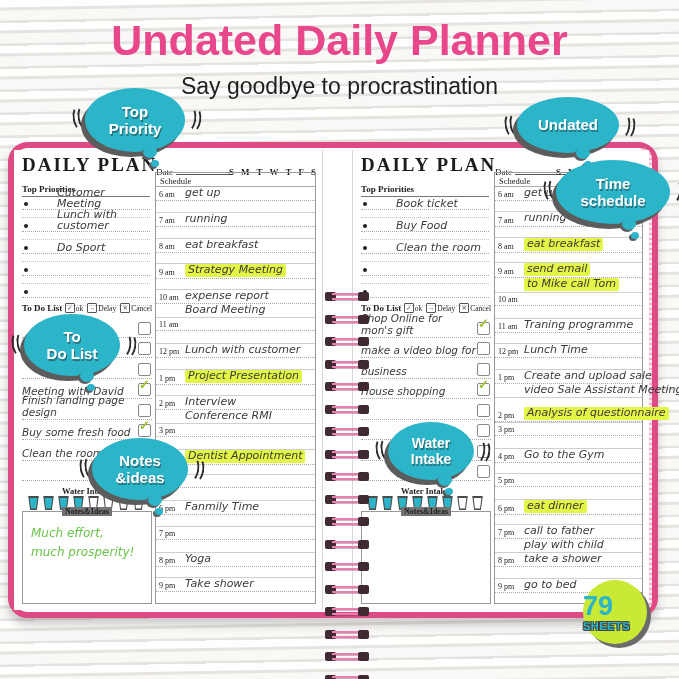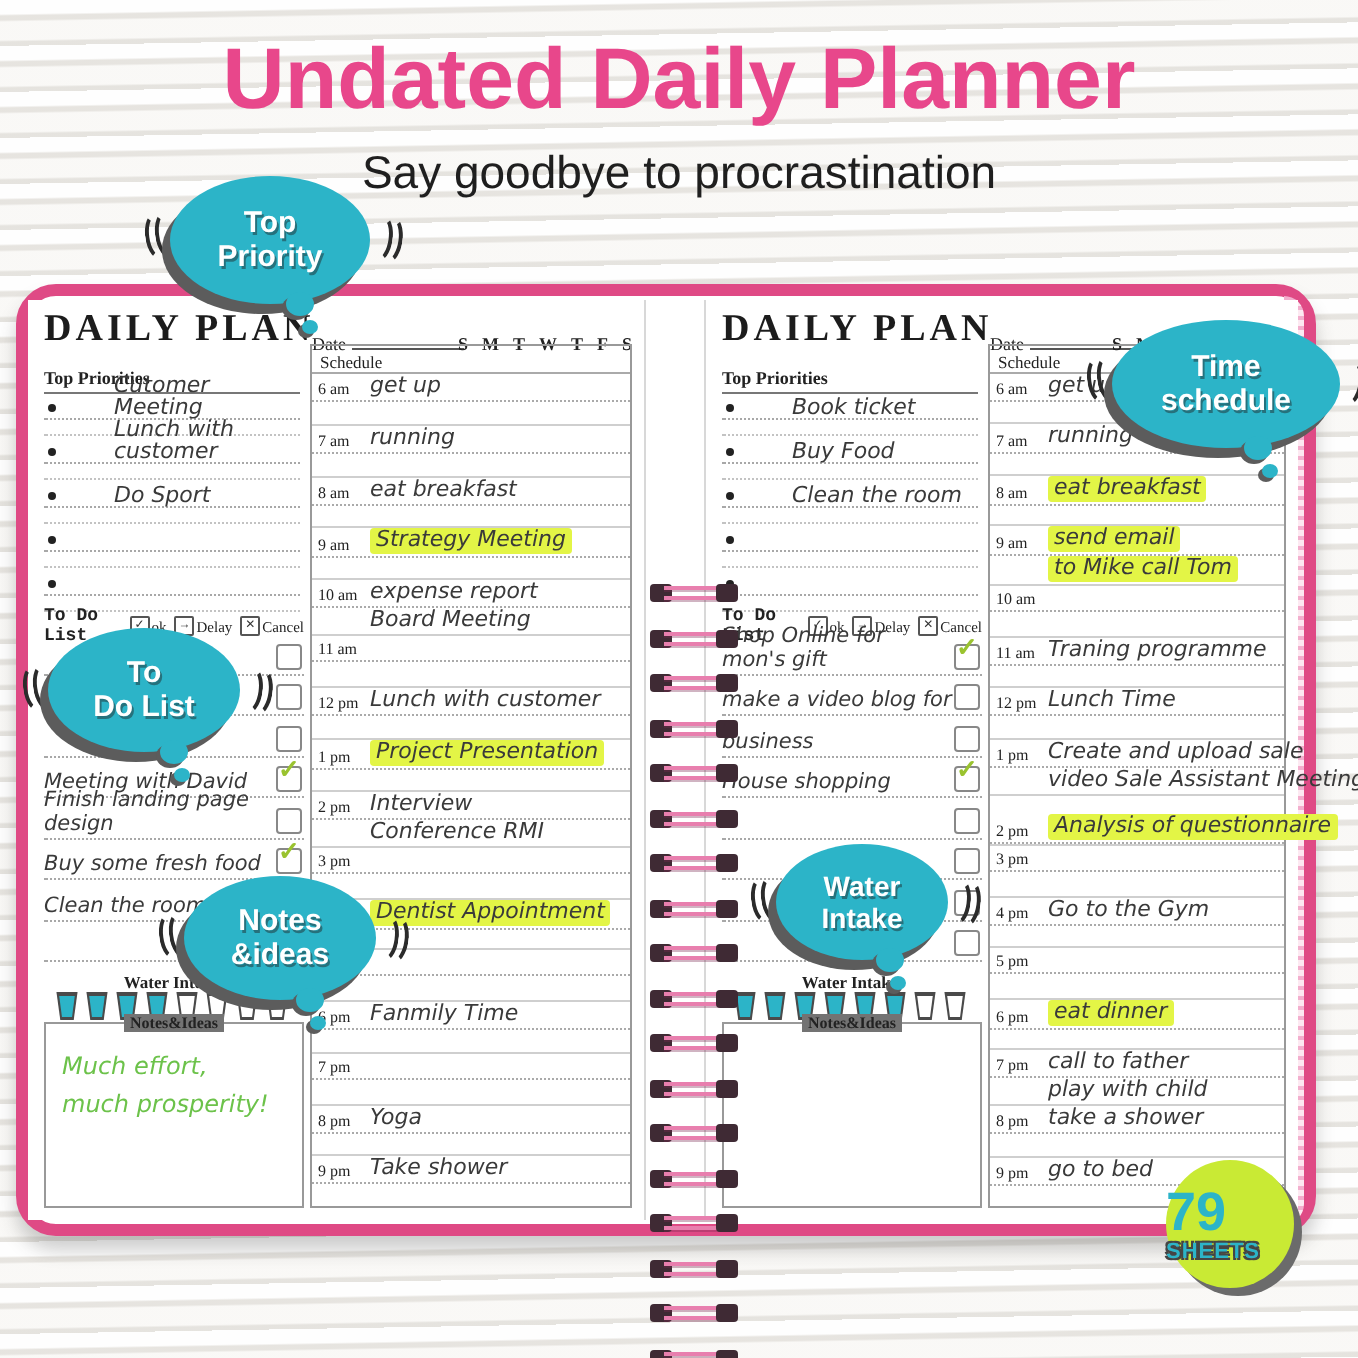--- a/index.html
+++ b/index.html
@@ -37,21 +37,21 @@
   .col-label{position:absolute;top:34px;left:8px;width:128px;
     font-family:"Liberation Serif",serif;font-size:9px;font-weight:bold;color:#222;
     border-bottom:1px solid #777;padding-bottom:2px;}
   .priorities{position:absolute;top:46px;left:8px;width:128px;}
   .pitem .pline{height:13px;border-bottom:1px dotted #a8a8a8;display:flex;align-items:flex-end;gap:24px;}
   .pitem .psub{height:7px;border-bottom:1px dotted #c3c3c3;}
   .bullet{width:4px;height:4px;border-radius:50%;background:#222;margin:0 5px 3px 2px;flex:0 0 auto;}
   .hand{font-style:italic;font-family:"DejaVu Sans",sans-serif;color:#3a3a3a;}
   .ptext{font-size:11px;line-height:1;}
   .todo-header{position:absolute;top:153px;left:8px;width:130px;display:flex;align-items:center;}
-  .todo-label{font-family:Liberation Mono, monospace;font-size:9px;font-weight:bold;color:#222;flex:1;}
+  .todo-label{font-family:Liberation Serif, serif;font-size:9px;font-weight:bold;color:#222;flex:1;}
   .legend{display:flex;gap:4px;font-family:"Liberation Serif",serif;font-size:7.5px;color:#222;}
   .litem{display:flex;align-items:center;}
   .lbox{display:inline-block;width:8px;height:8px;border:1px solid #555;border-radius:1px;
     font-size:6px;line-height:8px;text-align:center;margin-right:1px;color:#333;}
   .todos{position:absolute;top:167px;left:8px;width:130px;}
   .trow{height:19.5px;border-bottom:1px dotted #a8a8a8;display:flex;align-items:flex-end;position:relative;}
   .ttext{font-size:10.5px;line-height:1.1;flex:1;}
   .tbox{position:relative;flex:0 0 auto;width:11px;height:11px;border:1.2px solid #888;
     border-radius:2px;margin:0 1px 2px 0;background:#fff;}
   .tick{position:absolute;top:-6px;left:0;font-size:13px;font-weight:bold;color:#9ac32f;line-height:1;}
@@ -834,20 +834,36 @@
       <div>Priority</div>
     </div>
     <div class="bmark right">
         <i></i>
         <i></i>
       </div>
     <div class="tail1"></div>
       <div class="tail2"></div>
   </div>
 
+  <div class="bubble" style="left:517px;top:97px;width:102px;height:56px;">
+    <div class="bmark left">
+        <i></i>
+        <i></i>
+      </div>
+    <div class="bubble-body">
+      <div>Undated</div>
+      <div></div>
+    </div>
+    <div class="bmark right">
+        <i></i>
+        <i></i>
+      </div>
+    <div class="tail1"></div>
+      <div class="tail2"></div>
+  </div>
 
   <div class="bubble" style="left:556px;top:160px;width:114px;height:64px;">
     <div class="bmark left">
         <i></i>
         <i></i>
       </div>
     <div class="bubble-body">
       <div>Time</div>
       <div>schedule</div>
     </div>

